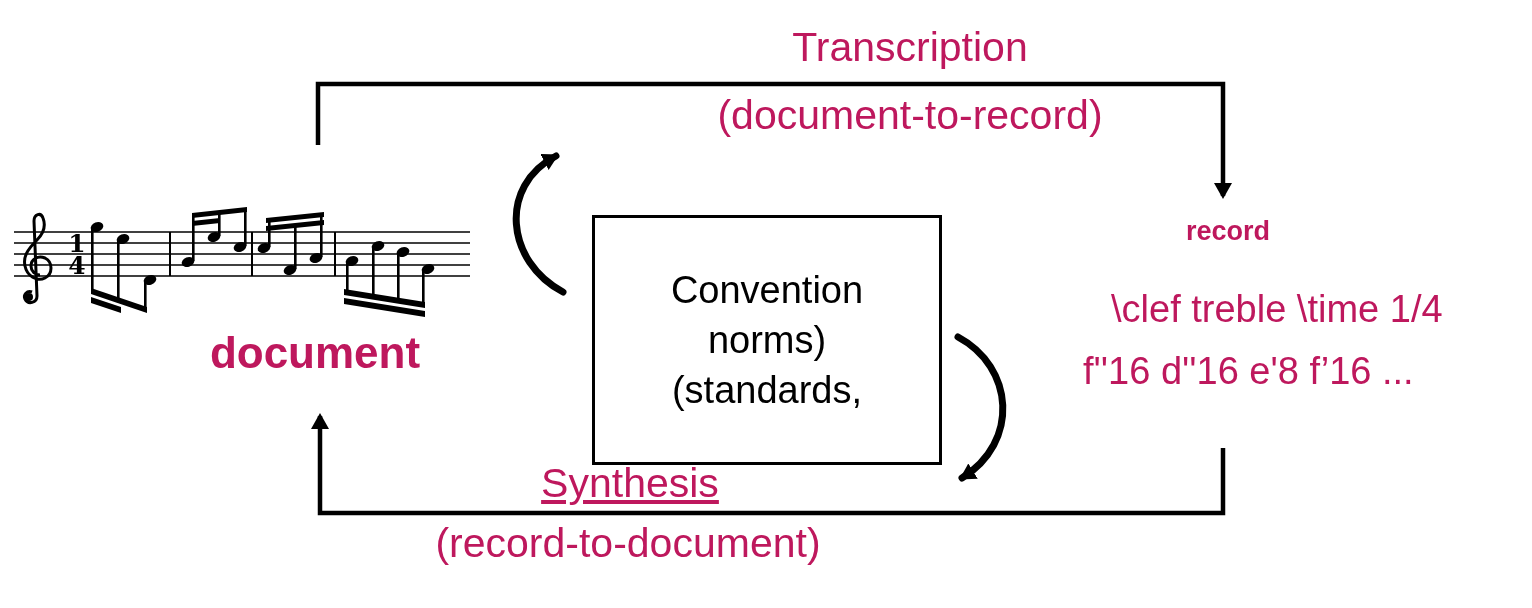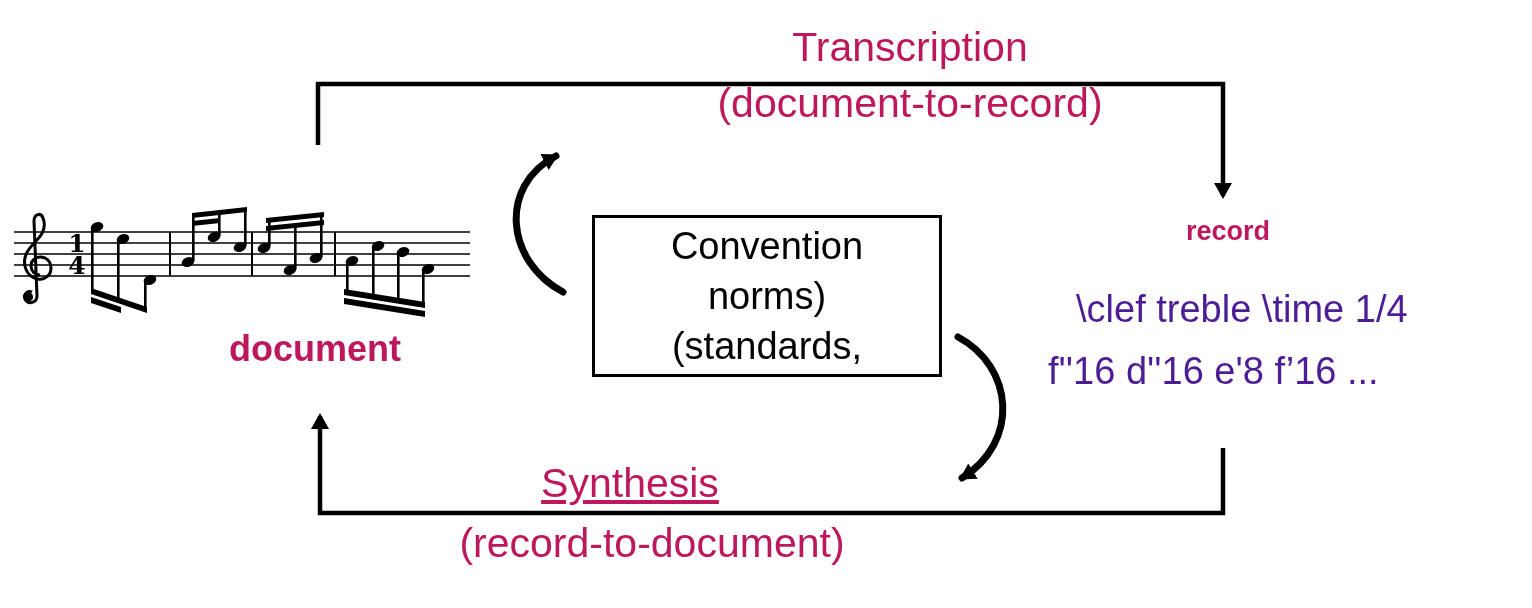--- a/index.html
+++ b/index.html
@@ -22,27 +22,28 @@
     line-height: 1.15;
     text-align: center;
     white-space: nowrap;
     color: #be185d;
   }
   .bold { font-weight: bold; }
   .code-line {
     font-size: 38px;
     white-space: nowrap;
     text-align: left;
-    color: #4c1d95;
+    color: #be185d;
+    margin-left: 35px;
   }
   .convention-box {
     left: 592px;
     top: 215px;
     width: 350px;
-    height: 162px;
+    height: 250px;
     border: 3px solid #000000;
     box-sizing: border-box;
     display: flex;
     flex-direction: column;
     justify-content: center;
     align-items: center;
     font-size: 38px;
     line-height: 1.32;
     text-align: center;
     background: #ffffff;
@@ -139,30 +140,30 @@
       <rect x="338" y="57" width="2.6" height="30"></rect>
       <rect x="364" y="42" width="2.6" height="49"></rect>
       <rect x="389" y="48" width="2.6" height="47"></rect>
       <rect x="414" y="65" width="2.6" height="34"></rect>
       <polygon points="336,84 417,97 417,103 336,90"></polygon>
       <polygon points="336,93 417,106 417,112 336,99"></polygon>
     </g>
   </svg>
 
   <div class="abs label" style="left:660px; top:24px; width:500px;">Transcription</div>
-  <div class="abs label" style="left:610px; top:80px; width:600px;text-align:center;">(document-to-record)</div>
+  <div class="abs label" style="left:610px; top:92px; width:600px;text-align:center;">(document-to-record)</div>
 
   <div class="abs label" style="left:430px; top:460px; width:400px;text-decoration:underline;">Synthesis</div>
-  <div class="abs label" style="left:352px; top:520px; width:600px;">(record-to-document)</div>
+  <div class="abs label" style="left:328px; top:520px; width:600px;">(record-to-document)</div>
 
   <div class="abs convention-box">
     <span>Convention</span>
     <span>norms)</span>
     <span>(standards,</span>
   </div>
 
-  <div class="abs label bold" style="left:165px; top:328px; width:300px; font-size:36px;">document</div>
+  <div class="abs label bold" style="left:165px; top:328px; width:300px; font-size:44px;">document</div>
 
   <div class="abs label bold" style="left:1128px; top:216px; width:200px; font-size:27px;">record</div>
   <div class="abs code-line" style="left:1076px; top:288px;">\clef treble \time 1/4</div>
   <div class="abs code-line" style="left:1048px; top:350px;">f''16 d''16 e'8 f’16 ...</div>
 
 </div>
 
 </body></html>

